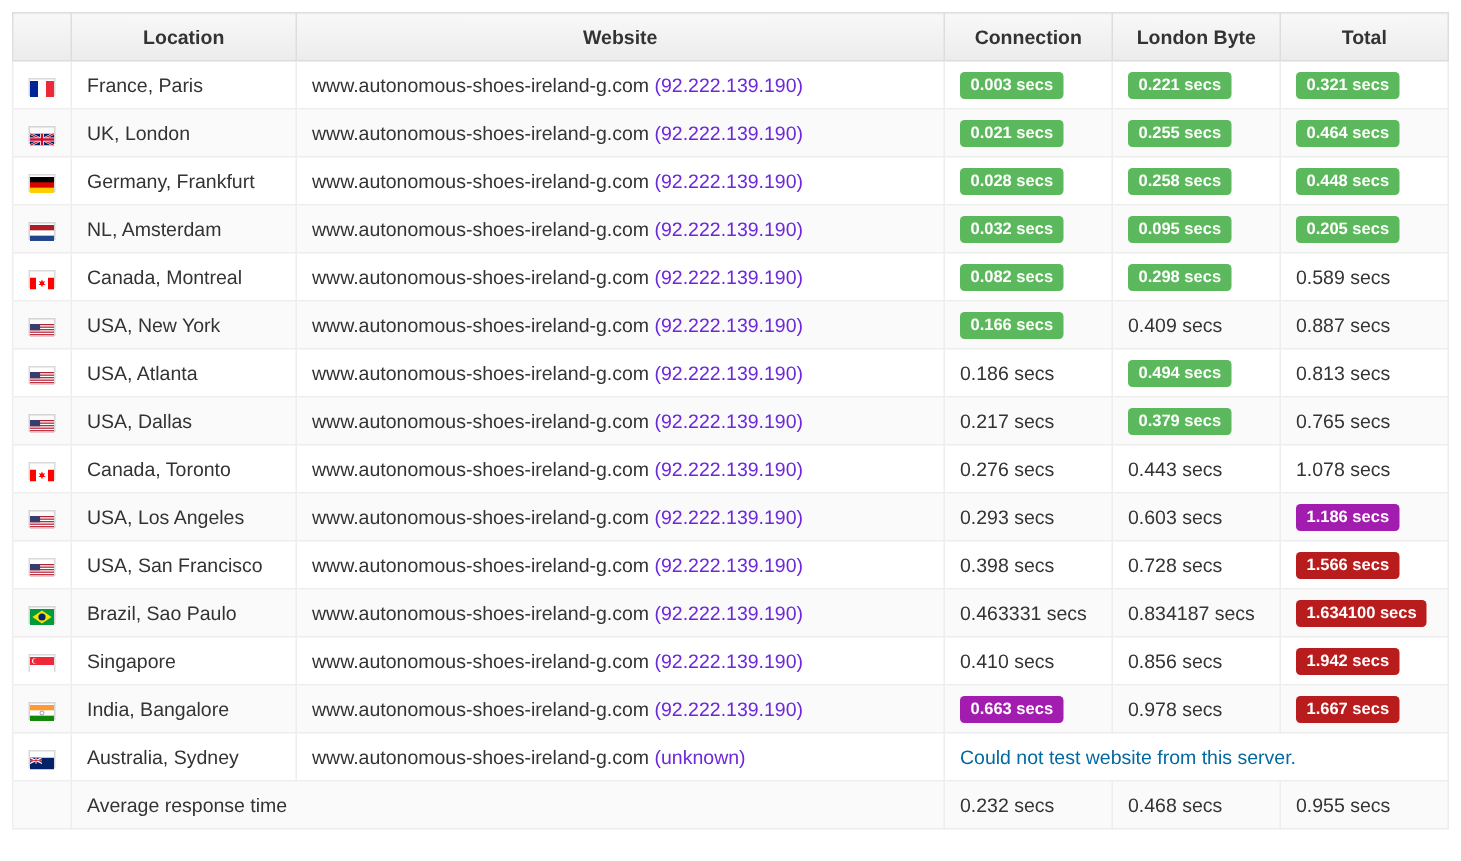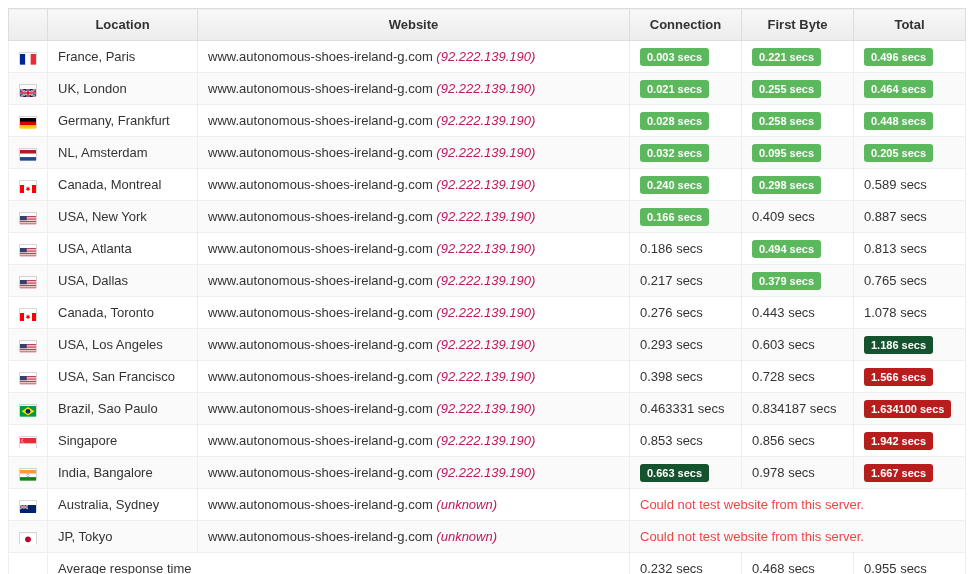--- a/index.html
+++ b/index.html
@@ -6,55 +6,55 @@
 body { font-family: -apple-system, BlinkMacSystemFont, "Segoe UI", Arial, sans-serif; font-size: 13px; color: #333; background: #fff; padding: 8px; }
 table { width: 958px; border-collapse: collapse; border: 1px solid #ddd; }
 thead th { background: linear-gradient(#f8f8f8, #ececec); border: 1px solid #ddd; padding: 8px 10px; font-weight: bold; color: #333; text-align: center; }
 thead th:first-child { width: 36px; }
 thead th.loc { width: 150px; }
 thead th.web { width: auto; }
 thead th.conn, thead th.fb, thead th.tot { width: 112px; }
 tbody td { border: 1px solid #eee; padding: 6px 10px; vertical-align: middle; height: 32px; }
 tbody tr:nth-child(even) td { background: #fafafa; }
 .flag { width: 18px; height: 12px; display: inline-block; border: 1px solid rgba(0,0,0,0.15); vertical-align: middle; }
-.ip { color: #be185d; font-style: italic; }
+.ip { color: #6d28d9; }
 .badge { display: inline-block; padding: 3px 7px; border-radius: 3px; color: #fff; font-size: 11px; font-weight: bold; white-space: nowrap; }
 .badge.green { background: #5cb85c; }
-.badge.orange { background: #14532d; }
+.badge.orange { background: #a21caf; }
 .badge.red { background: #b91c1c; }
 .plain { color: #333; }
-.error-text { color: #ef4444; }
+.error-text { color: #0369a1; }
 td.flagcell { text-align: center; }
 </style>
 </head>
 <body>
 
 <table>
 <thead>
 <tr>
   <th></th>
   <th class="loc">Location</th>
   <th class="web">Website</th>
   <th class="conn">Connection</th>
-  <th class="fb">First Byte</th>
+  <th class="fb">London Byte</th>
   <th class="tot">Total</th>
 </tr>
 </thead>
 <tbody id="tbody">
       <tr>
         <td class="flagcell"><span class="flag"><svg viewBox="0 0 3 2">
               <rect width="1" height="2" fill="#002395"></rect>
               <rect x="1" width="1" height="2" fill="#fff"></rect>
               <rect x="2" width="1" height="2" fill="#ED2939"></rect>
             </svg></span></td>
         <td>France, Paris</td>
         <td><span>www.autonomous-shoes-ireland-g.com</span> <span class="ip">(92.222.139.190)</span></td>
         <td><span class="badge green">0.003 secs</span></td>
         <td><span class="badge green">0.221 secs</span></td>
-        <td><span class="badge green">0.496 secs</span></td>
+        <td><span class="badge green">0.321 secs</span></td>
       </tr>
       <tr>
         <td class="flagcell"><span class="flag"><svg viewBox="0 0 60 30">
               <rect width="60" height="30" fill="#012169"></rect>
               <path d="M0,0 L60,30 M60,0 L0,30" stroke="#fff" stroke-width="6"></path>
               <path d="M0,0 L60,30 M60,0 L0,30" stroke="#C8102E" stroke-width="3"></path>
               <path d="M30,0 V30 M0,15 H60" stroke="#fff" stroke-width="10"></path>
               <path d="M30,0 V30 M0,15 H60" stroke="#C8102E" stroke-width="6"></path>
             </svg></span></td>
         <td>UK, London</td>
@@ -89,21 +89,21 @@
       </tr>
       <tr>
         <td class="flagcell"><span class="flag"><svg viewBox="0 0 4 2">
               <rect width="4" height="2" fill="#fff"></rect>
               <rect width="1" height="2" fill="#FF0000"></rect>
               <rect x="3" width="1" height="2" fill="#FF0000"></rect>
               <path d="M2 0.3 L2.15 0.7 L2.5 0.6 L2.3 1 L2.6 1.2 L2.1 1.3 L2.15 1.6 L2 1.4 L1.85 1.6 L1.9 1.3 L1.4 1.2 L1.7 1 L1.5 0.6 L1.85 0.7 Z" fill="#FF0000"></path>
             </svg></span></td>
         <td>Canada, Montreal</td>
         <td><span>www.autonomous-shoes-ireland-g.com</span> <span class="ip">(92.222.139.190)</span></td>
-        <td><span class="badge green">0.240 secs</span></td>
+        <td><span class="badge green">0.082 secs</span></td>
         <td><span class="badge green">0.298 secs</span></td>
         <td><span class="plain">0.589 secs</span></td>
       </tr>
       <tr>
         <td class="flagcell"><span class="flag"><svg viewBox="0 0 19 10">
               <rect width="19" height="10" fill="#B22234"></rect>
               <g fill="#fff">
                 <rect y="1" width="19" height="1"></rect>
                 <rect y="3" width="19" height="1"></rect>
                 <rect y="5" width="19" height="1"></rect>
@@ -217,21 +217,21 @@
       </tr>
       <tr>
         <td class="flagcell"><span class="flag"><svg viewBox="0 0 6 4">
               <rect width="6" height="4" fill="#fff"></rect>
               <rect width="6" height="2" fill="#ED2939"></rect>
               <circle cx="1.2" cy="1" r="0.7" fill="#fff"></circle>
               <circle cx="1.5" cy="1" r="0.7" fill="#ED2939"></circle>
             </svg></span></td>
         <td>Singapore</td>
         <td><span>www.autonomous-shoes-ireland-g.com</span> <span class="ip">(92.222.139.190)</span></td>
-        <td><span class="plain">0.853 secs</span></td>
+        <td><span class="plain">0.410 secs</span></td>
         <td><span class="plain">0.856 secs</span></td>
         <td><span class="badge red">1.942 secs</span></td>
       </tr>
       <tr>
         <td class="flagcell"><span class="flag"><svg viewBox="0 0 6 4">
               <rect width="6" height="4" fill="#138808"></rect>
               <rect width="6" height="2.667" fill="#fff"></rect>
               <rect width="6" height="1.333" fill="#FF9933"></rect>
               <circle cx="3" cy="2" r="0.5" fill="none" stroke="#000080" stroke-width="0.1"></circle>
             </svg></span></td>
@@ -247,29 +247,20 @@
               <rect width="3" height="1.5" fill="#012169"></rect>
               <path d="M0,0 L3,1.5 M3,0 L0,1.5" stroke="#fff" stroke-width="0.3"></path>
               <path d="M1.5,0 V1.5 M0,0.75 H3" stroke="#fff" stroke-width="0.4"></path>
               <path d="M1.5,0 V1.5 M0,0.75 H3" stroke="#C8102E" stroke-width="0.2"></path>
             </svg></span></td>
         <td>Australia, Sydney</td>
         <td><span>www.autonomous-shoes-ireland-g.com</span> <span class="ip">(unknown)</span></td>
         <td colspan="3"><span class="error-text">Could not test website from this server.</span></td>
       </tr>
       <tr>
-        <td class="flagcell"><span class="flag"><svg viewBox="0 0 6 4">
-              <rect width="6" height="4" fill="#fff"></rect>
-              <circle cx="3" cy="2" r="1.1" fill="#BC002D"></circle>
-            </svg></span></td>
-        <td>JP, Tokyo</td>
-        <td><span>www.autonomous-shoes-ireland-g.com</span> <span class="ip">(unknown)</span></td>
-        <td colspan="3"><span class="error-text">Could not test website from this server.</span></td>
-      </tr>
-      <tr>
         <td></td>
         <td colspan="2">Average response time</td>
         <td>0.232 secs</td>
         <td>0.468 secs</td>
         <td>0.955 secs</td>
       </tr>
     </tbody>
 </table>
 
 </body></html>

